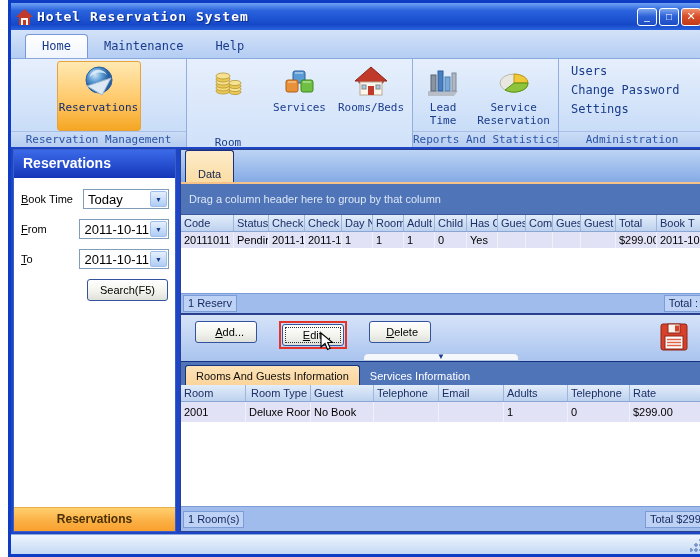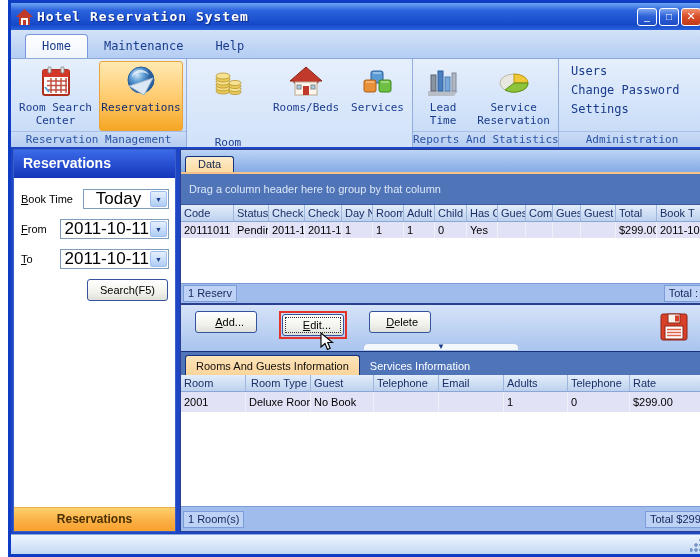--- a/index.html
+++ b/index.html
@@ -38,31 +38,31 @@
   .bodyrow { flex:1; display:flex; background:#1e46c4; padding:2px 0 2px 2px; gap:4px; min-height:0; }
 
   
   .sidebar { width:163px; flex:0 0 163px; background:#fff; border:1px solid #3a5fc8; display:flex; flex-direction:column; }
   .sb-header { flex:0 0 28px; background:linear-gradient(180deg,#3b6ae8,#1436b8); color:#fff; font-weight:bold; font-size:14px; line-height:27px; padding-left:9px; }
   .sb-fields { padding:11px 6px 0 7px; }
   .sb-row { display:flex; align-items:center; margin-bottom:10px; }
   .sb-label { width:62px; font-size:11px; color:#000; }
   .sb-label::first-letter { text-decoration:underline; }
   .combo { flex:1; height:20px; border:1px solid #7f9db9; background:#fff; display:flex; align-items:center; }
-  .combo-val { flex:1; font-size:17px; padding-left:4px; white-space:nowrap; overflow:hidden;text-align:center; }
+  .combo-val { flex:1; font-size:13px; padding-left:4px; white-space:nowrap; overflow:hidden; }
   .combo-arrow { width:17px; height:16px; margin:1px; border:1px solid #9ebef0; border-radius:2px; background:linear-gradient(180deg,#e6f0fc,#aecdf4); color:#1a3c8c; font-size:7px; line-height:15px; text-align:center; }
   .sb-searchrow { display:flex; justify-content:flex-end; padding-right:1px; margin-top:4px; }
   .xpbtn { height:22px; padding:0 12px; font-size:11px; color:#000; border:1px solid #33549c; border-radius:3px; background:linear-gradient(180deg,#ffffff,#f2f2ec 60%,#dfe0da); }
   .sb-spacer { flex:1; }
   .sb-nav { flex:0 0 24px; background:linear-gradient(180deg,#ffd06e,#fbb045 55%,#f9a02e); border-top:1px solid #e8b04a; text-align:center; font-weight:bold; font-size:12px; color:#4a3000; line-height:23px; }
 
   
   .content { flex:1; display:flex; flex-direction:column; border:1px solid #2b3f8f; border-right:none; background:#fff; min-width:0; }
   .data-tabstrip { flex:0 0 24px; background:linear-gradient(180deg,#bcd4f5,#85aae5); display:flex; align-items:flex-end; padding-left:4px; border-bottom:2px solid #f5c28a; }
-  .dtab { font-size:11px; color:#10204a; background:linear-gradient(180deg,#fdeccb,#fbdca3); border:1px solid #16327e; border-bottom:none; border-radius:3px 3px 0 0; padding:1px 12px 2px; }
+  .dtab { font-size:11px; color:#10204a; background:linear-gradient(180deg,#fdeccb,#fbdca3); border:1px solid #16327e; border-bottom:none; border-radius:3px 3px 0 0; padding:17px 12px 2px; }
   .groupband { flex:0 0 31px; background:#4f74b8; color:#dce7f6; font-size:11px; display:flex; align-items:center; padding-left:8px; border-bottom:1px solid #3a5a9a; }
 
   .gridwrap { background:#fff; overflow:hidden; }
   .gridwrap.top { flex:0 0 78px; }
   .gridwrap.bottom { flex:0 0 37px; }
   .ghead { display:flex; background:linear-gradient(180deg,#e3edfa,#bdd1ee); border-bottom:1px solid #8aa6d4; }
   .gcell { flex:0 0 auto; font-size:11px; padding:2px 1px 2px 3px; white-space:nowrap; overflow:hidden; }
   .gh { color:#1b2f66; border-right:1px solid #9db6de; }
   .grow { display:flex; background:#e2e2f6; border-bottom:1px solid #ffffff; }
   .grow .gcell { color:#000; border-right:1px solid #eef0fa; }
@@ -125,33 +125,20 @@
   <div class="tabstrip">
     <div class="mtab active">Home</div>
     <div class="mtab">Maintenance</div>
     <div class="mtab">Help</div>
   </div>
 
   <div class="ribbon">
 
     <div class="rgroup" style="width:176px;">
       <div class="rbuttons">
-        <div class="rbtn" style="width:84px;">
-          <svg class="ricon" viewBox="0 0 34 34">
-            <rect x="4" y="5" width="26" height="25" rx="2" fill="#fff" stroke="#b03020" stroke-width="2"></rect>
-            <rect x="4" y="5" width="26" height="7" fill="#d4372a"></rect>
-            <rect x="9" y="2" width="3" height="6" rx="1" fill="#eee" stroke="#888"></rect>
-            <rect x="22" y="2" width="3" height="6" rx="1" fill="#eee" stroke="#888"></rect>
-            <g stroke="#c05040" stroke-width="1.5">
-                <path d="M8 16h20M8 20.5h20M8 25h20M12 13v15M17 13v15M22 13v15M27 13v15"></path>
-              </g>
-            <path d="M6 22l4 5" stroke="#58a0d8" stroke-width="2"></path>
-          </svg>
-          <span class="rlabeltext">Room Search Center</span>
-        </div>
         <div class="rbtn active" style="width:84px;">
           <svg class="ricon" viewBox="0 0 34 34">
             <defs>
                 <radialGradient id="gl" cx="35%" cy="30%">
                   <stop offset="0%" stop-color="#cfe6f8"></stop>
                   <stop offset="55%" stop-color="#5b9bd5"></stop>
                   <stop offset="100%" stop-color="#2a5f9e"></stop>
                 </radialGradient>
               </defs>
             <circle cx="17" cy="15" r="13" fill="url(#gl)" stroke="#2a5f9e"></circle>
@@ -176,42 +163,42 @@
               <ellipse cx="12" cy="14" rx="7" ry="3" fill="#e8c95a"></ellipse>
                 <ellipse cx="12" cy="11" rx="7" ry="3" fill="#f6e292"></ellipse>
               <ellipse cx="24" cy="27" rx="6" ry="2.6" fill="#e8c95a"></ellipse>
                 <ellipse cx="24" cy="24" rx="6" ry="2.6" fill="#f6e292"></ellipse>
               <ellipse cx="24" cy="21" rx="6" ry="2.6" fill="#e8c95a"></ellipse>
                 <ellipse cx="24" cy="18" rx="6" ry="2.6" fill="#f6e292"></ellipse>
             </g>
           </svg>
           <span class="rlabeltext">Room Types &amp; Rates</span>
         </div>
-        <div class="rbtn" style="width:76px;">
-          <svg class="ricon" viewBox="0 0 34 34">
-            <polygon points="17,2 33,16 29,16 29,18 5,18 5,16 1,16" fill="#c0392b" stroke="#8e2418"></polygon>
-            <rect x="6" y="17" width="22" height="13" fill="#fdf6ec" stroke="#b8a890"></rect>
-            <rect x="14" y="21" width="6" height="9" fill="#c0392b"></rect>
-            <rect x="8" y="20" width="4" height="4" fill="#aacbe8" stroke="#888"></rect>
-            <rect x="22" y="20" width="4" height="4" fill="#aacbe8" stroke="#888"></rect>
-          </svg>
-          <span class="rlabeltext">Rooms/Beds</span>
-        </div>
         <div class="rbtn" style="width:66px;">
           <svg class="ricon" viewBox="0 0 34 34">
             <g stroke-width="1">
               <rect x="10" y="6" width="12" height="12" rx="2" fill="#5b9bd5" stroke="#2a5f9e"></rect>
               <rect x="3" y="15" width="12" height="12" rx="2" fill="#e8913a" stroke="#b05e10"></rect>
               <rect x="18" y="15" width="12" height="12" rx="2" fill="#6fbf44" stroke="#3a8a18"></rect>
               <path d="M12 8l8 0" stroke="#cfe4f6"></path>
                 <path d="M5 17l8 0" stroke="#f8d8b0"></path>
                 <path d="M20 17l8 0" stroke="#d0ecc0"></path>
             </g>
           </svg>
           <span class="rlabeltext">Services</span>
+        </div>
+        <div class="rbtn" style="width:76px;">
+          <svg class="ricon" viewBox="0 0 34 34">
+            <polygon points="17,2 33,16 29,16 29,18 5,18 5,16 1,16" fill="#c0392b" stroke="#8e2418"></polygon>
+            <rect x="6" y="17" width="22" height="13" fill="#fdf6ec" stroke="#b8a890"></rect>
+            <rect x="14" y="21" width="6" height="9" fill="#c0392b"></rect>
+            <rect x="8" y="20" width="4" height="4" fill="#aacbe8" stroke="#888"></rect>
+            <rect x="22" y="20" width="4" height="4" fill="#aacbe8" stroke="#888"></rect>
+          </svg>
+          <span class="rlabeltext">Rooms/Beds</span>
         </div>
       </div>
       <div class="rgrouplabel">Hotel Management</div>
     </div>
 
     <div class="rgroup" style="width:146px;">
       <div class="rbuttons">
         <div class="rbtn" style="width:56px;">
           <svg class="ricon" viewBox="0 0 34 34">
             <polygon points="2,26 32,26 28,31 2,31" fill="#b8bec8"></polygon>

